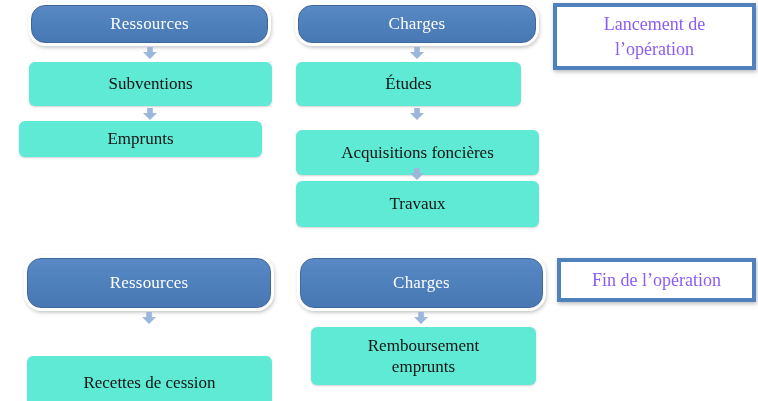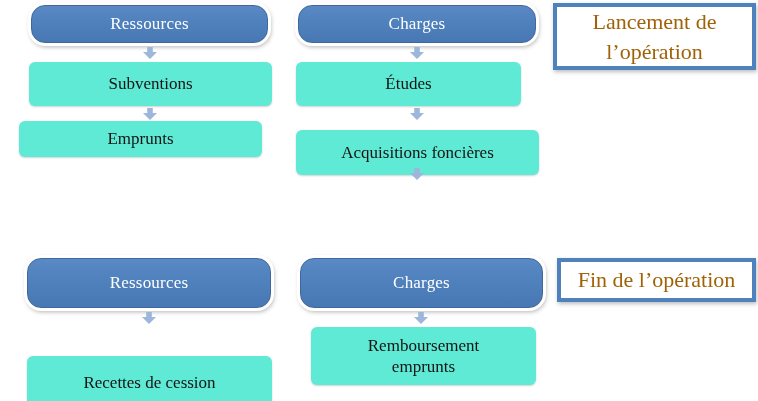--- a/index.html
+++ b/index.html
@@ -32,24 +32,24 @@
     text-align:center;
     font-size:17px;
     line-height:1.25;
   }
   .item.narrow { padding:0 44px; }
   .label-box {
     position:absolute;
     background:#ffffff;
     border:4px solid #4f81bd;
     box-shadow:1px 2px 4px rgba(110,110,110,0.45);
-    color:#a16207;
+    color:#8b5cf6;
     display:flex; align-items:center; justify-content:center;
     text-align:center;
-    font-size:22px;
+    font-size:18px;
     line-height:1.35;
     padding:16px 6px;
   }
   .arrow {
     position:absolute;
     width:14px; height:12px;
     background:#9db7db;
     clip-path:polygon(30% 0, 70% 0, 70% 42%, 100% 42%, 50% 100%, 0 42%, 30% 42%);
   }
 </style>
@@ -70,20 +70,21 @@
   <div class="arrow" style="left:143px; top:108px;"></div>
   <div class="item" style="left:19px; top:121px; width:243px; height:36px;">Emprunts</div>
 
   <div class="arrow" style="left:410px; top:47px;"></div>
   <div class="item" style="left:296px; top:62px; width:225px; height:44px;">Études</div>
 
   <div class="arrow" style="left:410px; top:108px;"></div>
   <div class="item" style="left:296px; top:130px; width:243px; height:45px;">Acquisitions foncières</div>
 
   <div class="arrow" style="left:410px; top:168px;"></div>
+  <div class="item" style="left:296px; top:181px; width:243px; height:46px;">Travaux</div>
 
   <div class="hdr" style="left:27px; top:258px; width:244px; height:50px;">Ressources</div>
 
   <div class="hdr" style="left:300px; top:258px; width:243px; height:50px;">Charges</div>
 
   <div class="label-box" style="left:557px; top:258px; width:199px; height:44px;">Fin de l’opération</div>
 
   <div class="arrow" style="left:142px; top:312px;"></div>
   <div class="item" style="left:27px; top:312px; width:245px; height:54px;margin-top:44px;">Recettes de cession</div>
 

